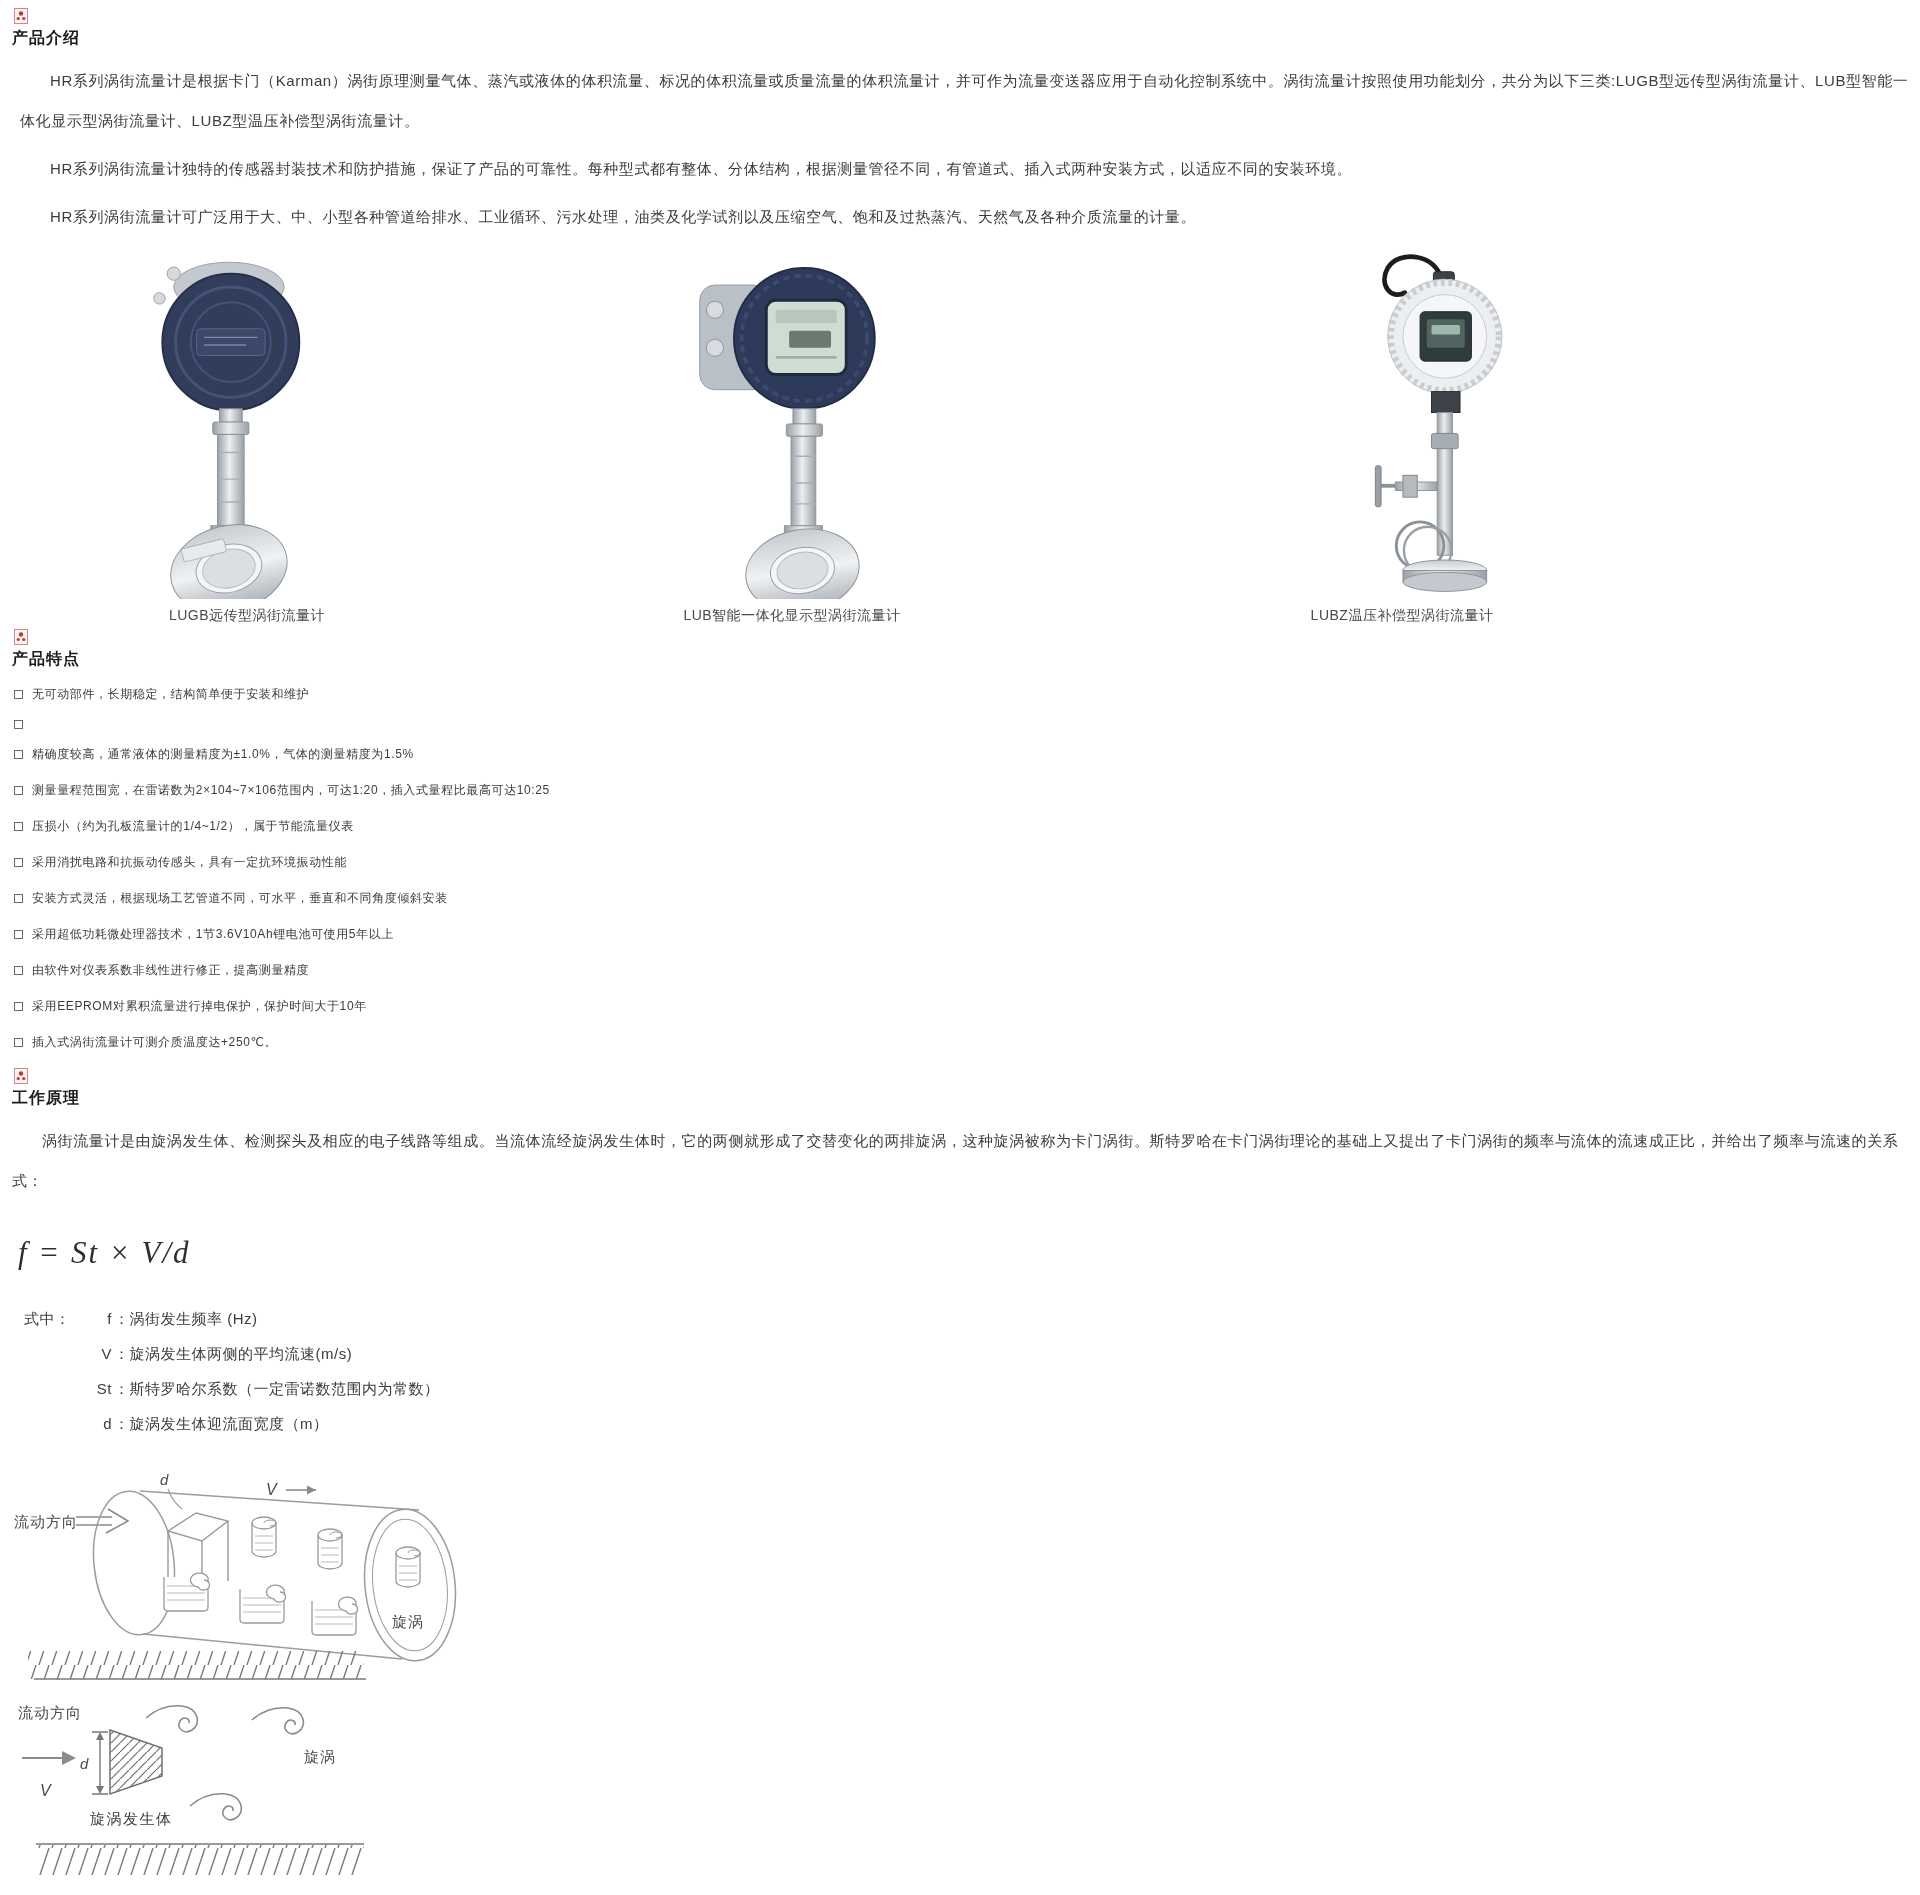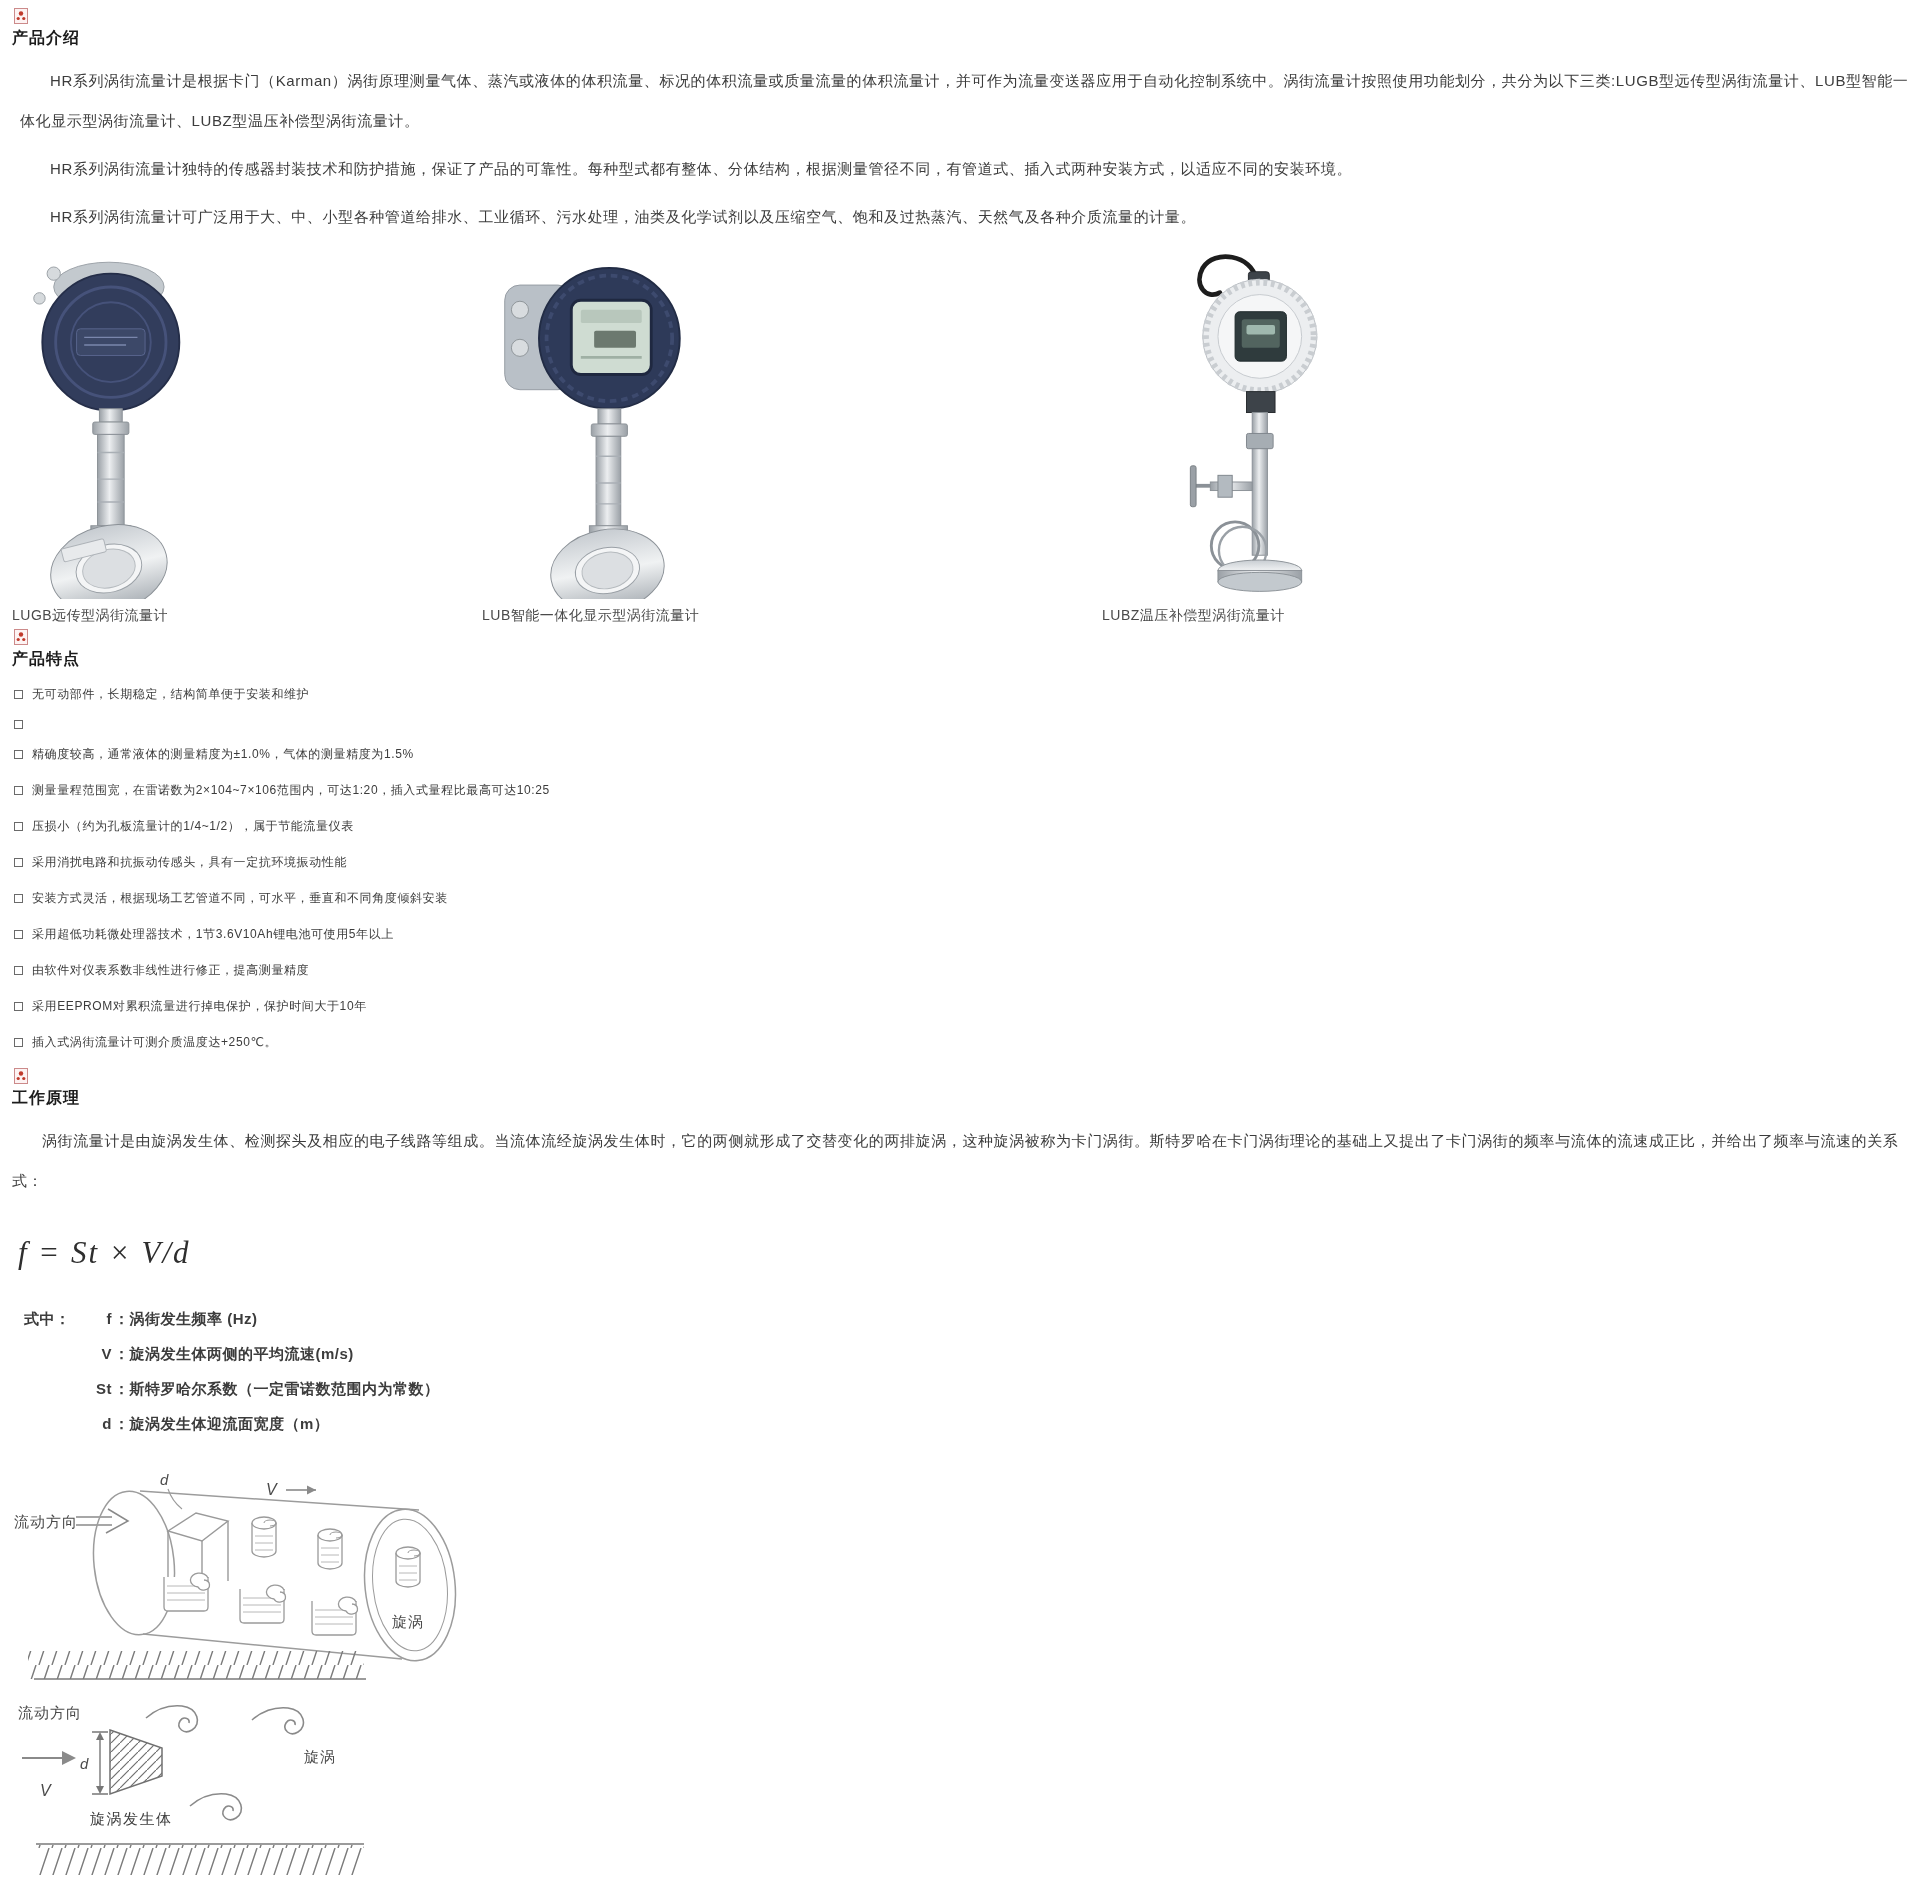--- a/index.html
+++ b/index.html
@@ -19,21 +19,21 @@
     margin:4px 0 12px 0; letter-spacing:1px;
   }
 
   .intro-text p {
     font-size:15px; line-height:40px; margin:8px;
     text-indent:2em; letter-spacing:0.6px; color:#3c3c3c;
     width:1900px;
   }
 
   .products-row { display:flex; margin:10px 0 4px 0; }
-  .product-fig { margin:0; }
+  .product-fig { margin:0; text-align:center; }
   .product-fig.f1 { width:470px; }
   .product-fig.f2 { width:620px; }
   .product-fig.f3 { width:600px; }
   .product-fig figcaption {
     font-size:14px; color:#4a4a4a; margin-top:4px; letter-spacing:0.5px;
   }
 
   ul.features { list-style:none; margin:14px 0 6px 0; padding:0; }
   ul.features li {
     font-size:12px; color:#3c3c3c; letter-spacing:0.6px;
@@ -49,21 +49,21 @@
     font-size:15px; line-height:40px; margin:0; text-indent:2em;
     letter-spacing:0.6px; color:#3c3c3c; width:1900px;
   }
 
   .formula {
     font-family:"Liberation Serif","DejaVu Serif",serif;
     font-style:italic; font-size:31px; color:#2e2e2e;
     margin:34px 0 26px 6px; letter-spacing:2px;
   }
 
-  .defs-block { margin:30px 0 0 12px;font-weight:bold; }
+  .defs-block { margin:30px 0 0 12px; }
   .def-row { display:flex; line-height:35px; font-size:15px; color:#3c3c3c; letter-spacing:0.5px; }
   .def-where { width:58px; flex:0 0 auto; }
   .def-sym { width:30px; flex:0 0 auto; text-align:right; margin-right:2px; }
 
   .diagram-wrap { margin-top:14px; }
   .diagram2-wrap { margin-top:4px; }
   svg text { font-family:"Liberation Sans","DejaVu Sans",sans-serif; }
 
   .schema-caption {
     width:1720px; text-align:center; font-size:15px; color:#3a3a3a;

